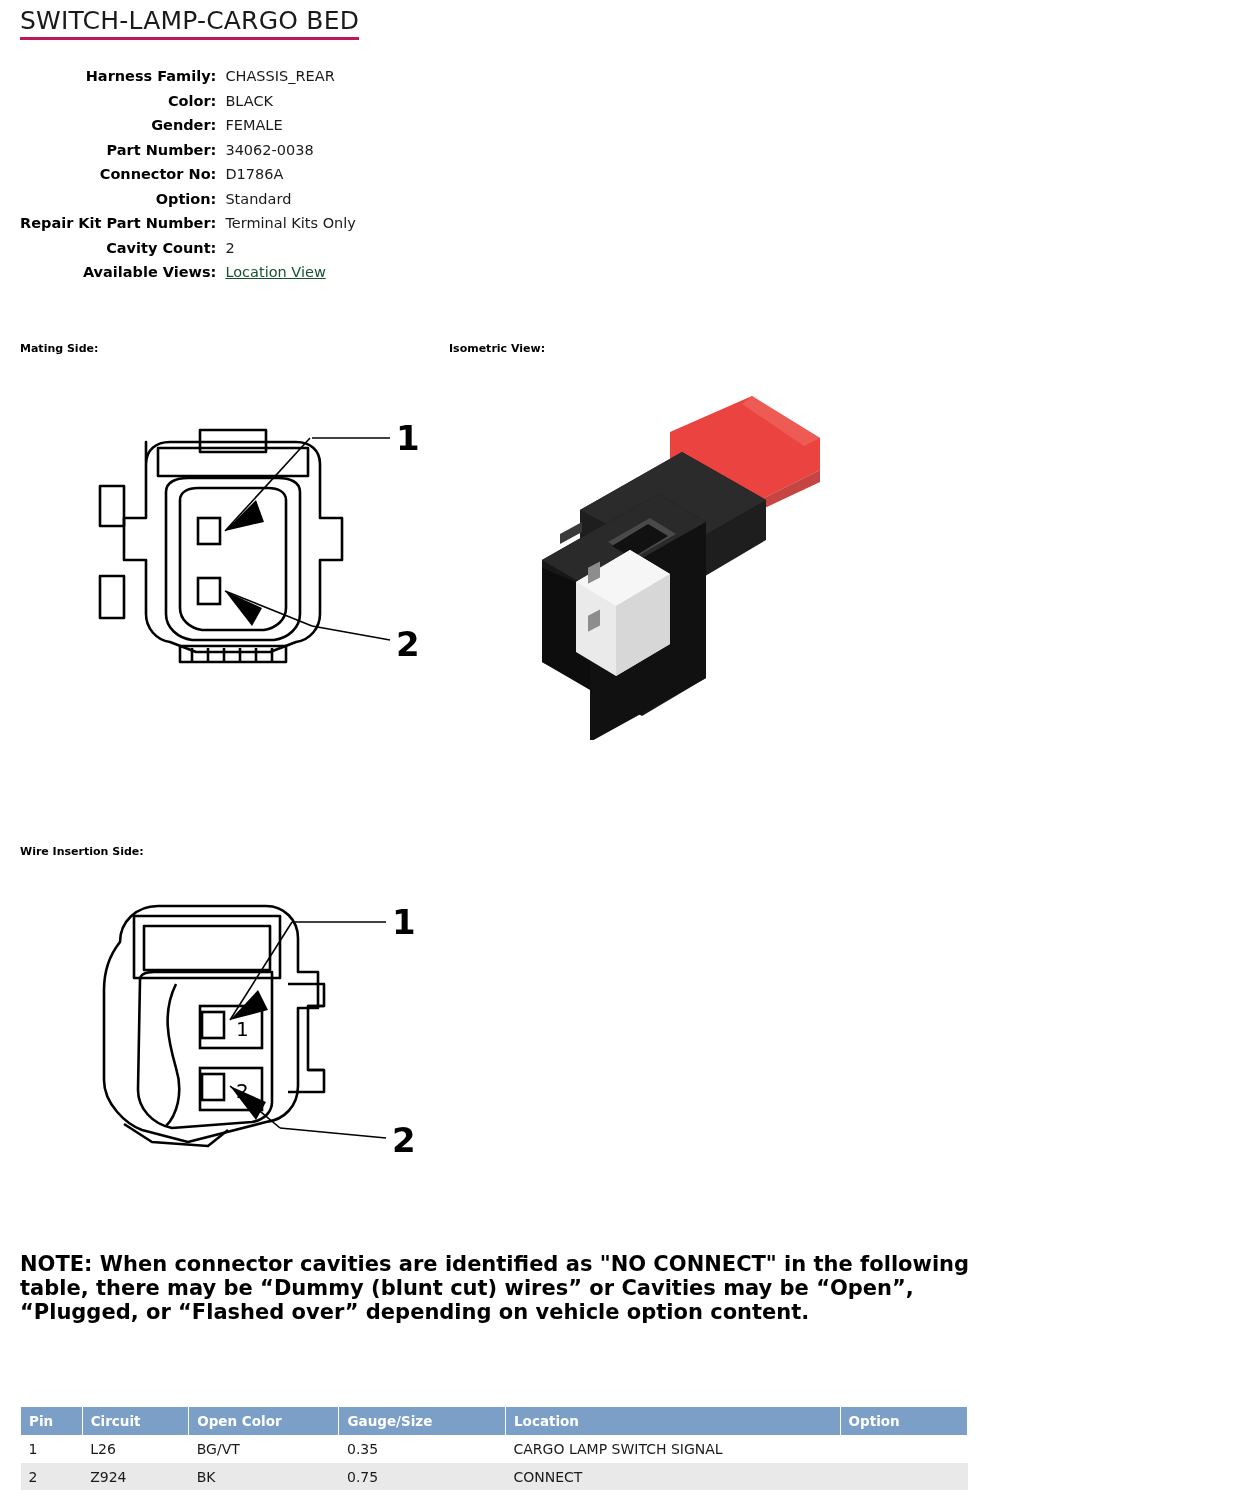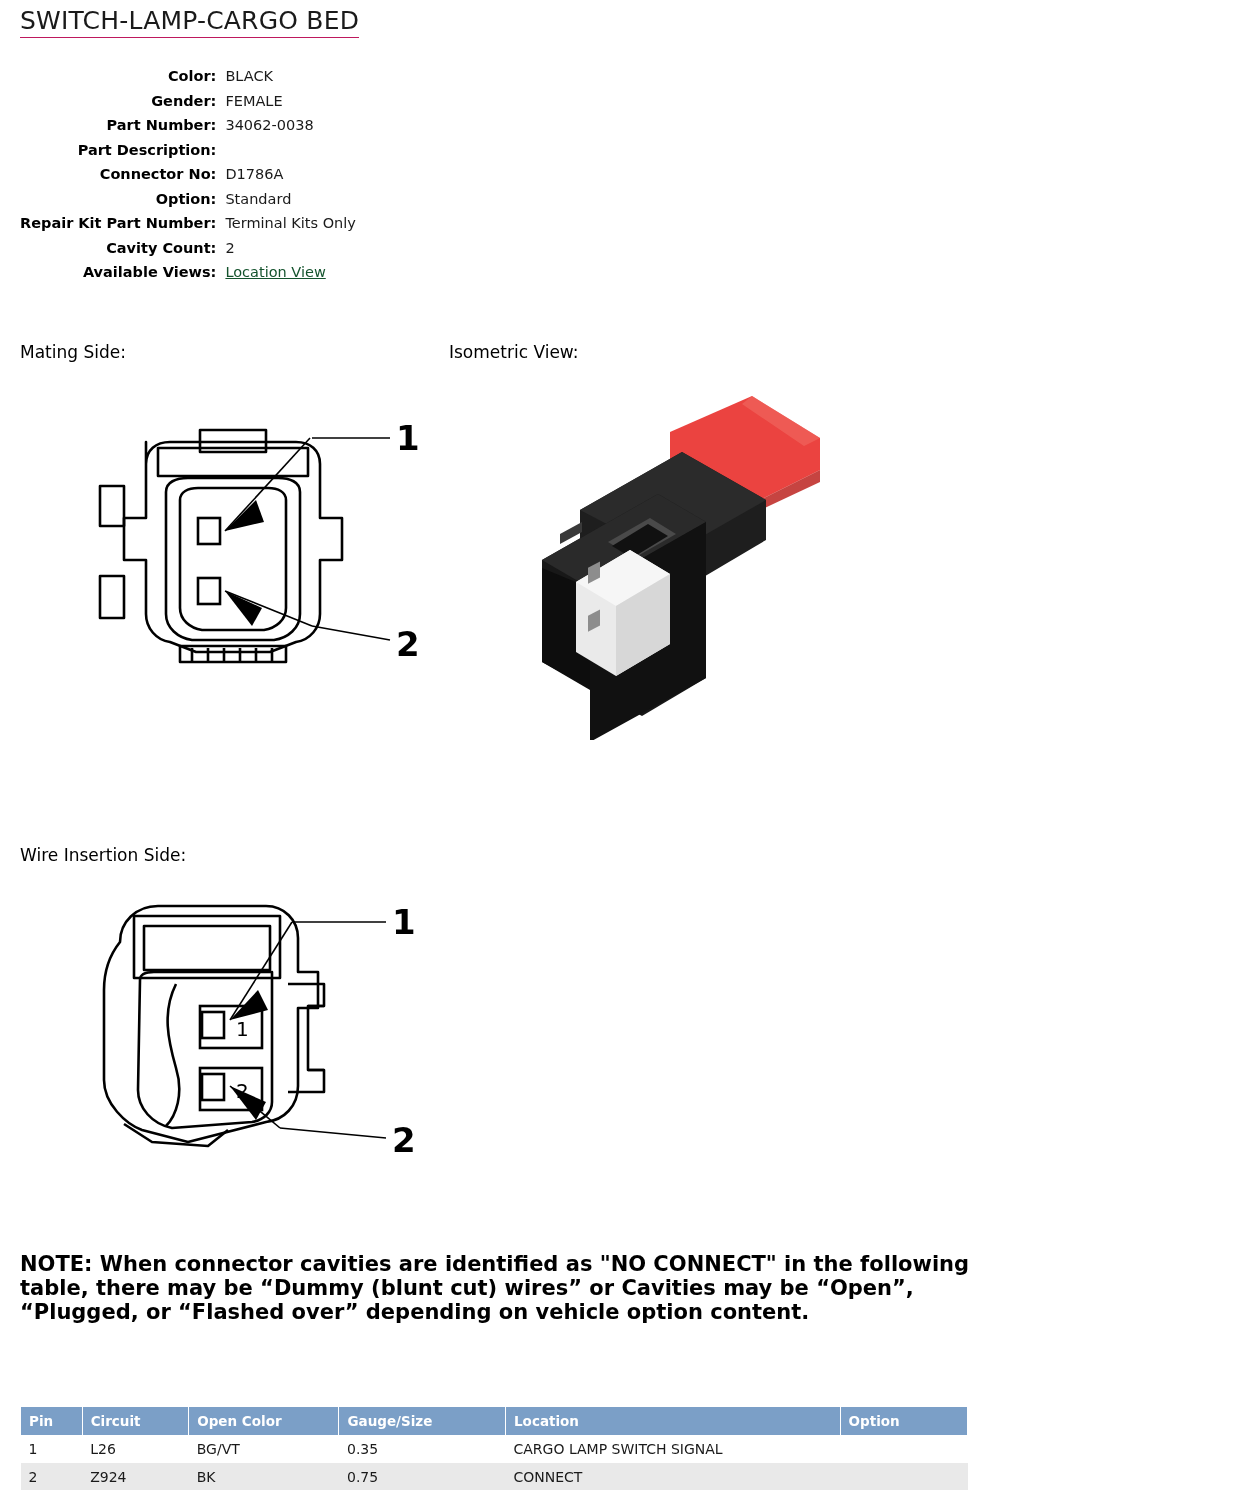--- a/index.html
+++ b/index.html
@@ -24,21 +24,21 @@
 
   
   .doc-title {
     position: absolute;
     left: 20px;
     top: 6px;
     font-size: 25px;
     font-weight: 400;
     letter-spacing: 0.2px;
     color: #1a1a1a;
-    border-bottom: 1px solid #be185d;
+    border-bottom: 3px solid #be185d;
     padding-bottom: 2px;
     display: inline-block;
   }
 
   
   .attrs {
     position: absolute;
     left: 20px;
     top: 64px;
     border-collapse: collapse;
@@ -62,22 +62,22 @@
     white-space: nowrap;
   }
   .attrs a.link {
     color: #14532d;
     text-decoration: underline;
   }
 
   
   .sec-head {
     position: absolute;
-    font-size: 17px;
-    font-weight: normal;
+    font-size: 11px;
+    font-weight: bold;
   }
   #mating-head { left: 20px; top: 342px; }
   #iso-head    { left: 449px; top: 342px; }
   #wire-head   { left: 20px; top: 802px; margin-top: 43px; }
 
   
   .figure { position: absolute; }
   #fig-mating { left: 80px;  top: 400px;  width: 340px; height: 310px; }
   #fig-iso    { left: 520px; top: 390px;  width: 330px; height: 350px; }
   #fig-wire   { left: 80px;  top: 880px;  width: 340px; height: 290px; }
@@ -136,34 +136,34 @@
 </head>
 <body>
 
 <div class="page">
 
   <div class="doc-title">SWITCH-LAMP-CARGO BED</div>
 
   <table class="attrs">
     <tbody>
       <tr>
+        <td class="label">Harness Family:</td>
+        <td class="value">CHASSIS_REAR</td>
+      </tr>
+      <tr>
         <td class="label">Color:</td>
         <td class="value">BLACK</td>
       </tr>
       <tr>
         <td class="label">Gender:</td>
         <td class="value">FEMALE</td>
       </tr>
       <tr>
         <td class="label">Part Number:</td>
         <td class="value">34062-0038</td>
-      </tr>
-      <tr>
-        <td class="label">Part Description:</td>
-        <td class="value"></td>
       </tr>
       <tr>
         <td class="label">Connector No:</td>
         <td class="value">D1786A</td>
       </tr>
       <tr>
         <td class="label">Option:</td>
         <td class="value">Standard</td>
       </tr>
       <tr>

